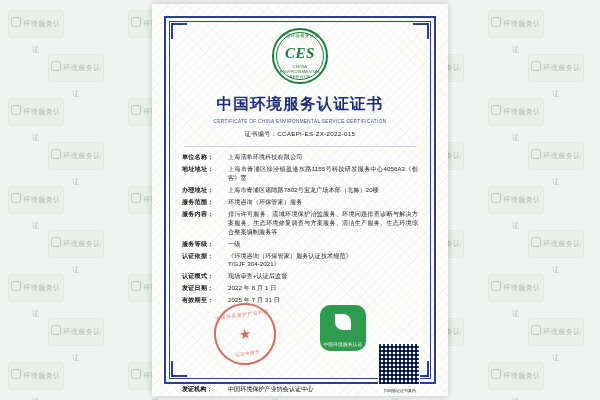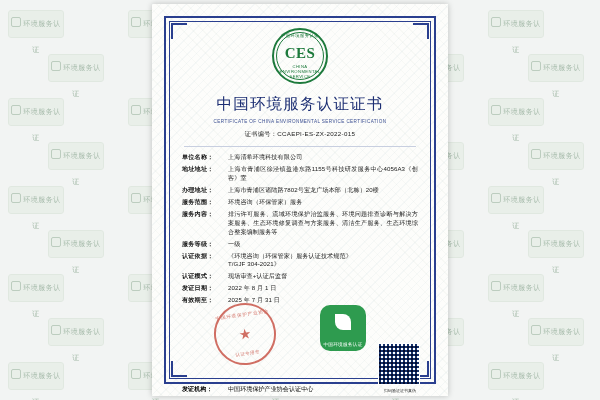--- a/index.html
+++ b/index.html
@@ -113,20 +113,21 @@
     height: 62px;
     display: flex;
     justify-content: center;
     align-items: flex-start;
     padding-top: 2px;
   }
   .emblem {
     position: relative;
     width: 56px;
     height: 56px;
+    font-style: italic;
   }
   .emblem .ring {
     position: absolute;
     inset: 0;
     border: 2px solid #1d7a3c;
     border-radius: 50%;
   }
   .emblem .ring2 {
     position: absolute;
     inset: 4px;
@@ -159,21 +160,21 @@
     font-size: 4.2px;
     color: #1d7a3c;
     letter-spacing: 0.4px;
   }
 
   
   .title {
     text-align: center;
     color: #1c2e73;
     font-family: "Liberation Serif", serif;
-    font-weight: normal;
+    font-weight: bold;
     font-size: 15.5px;
     letter-spacing: 1.2px;
     margin-top: 4px;
   }
   .title-en {
     text-align: center;
     color: #3b4f92;
     font-size: 4.6px;
     letter-spacing: 0.4px;
     margin-top: 4px;

